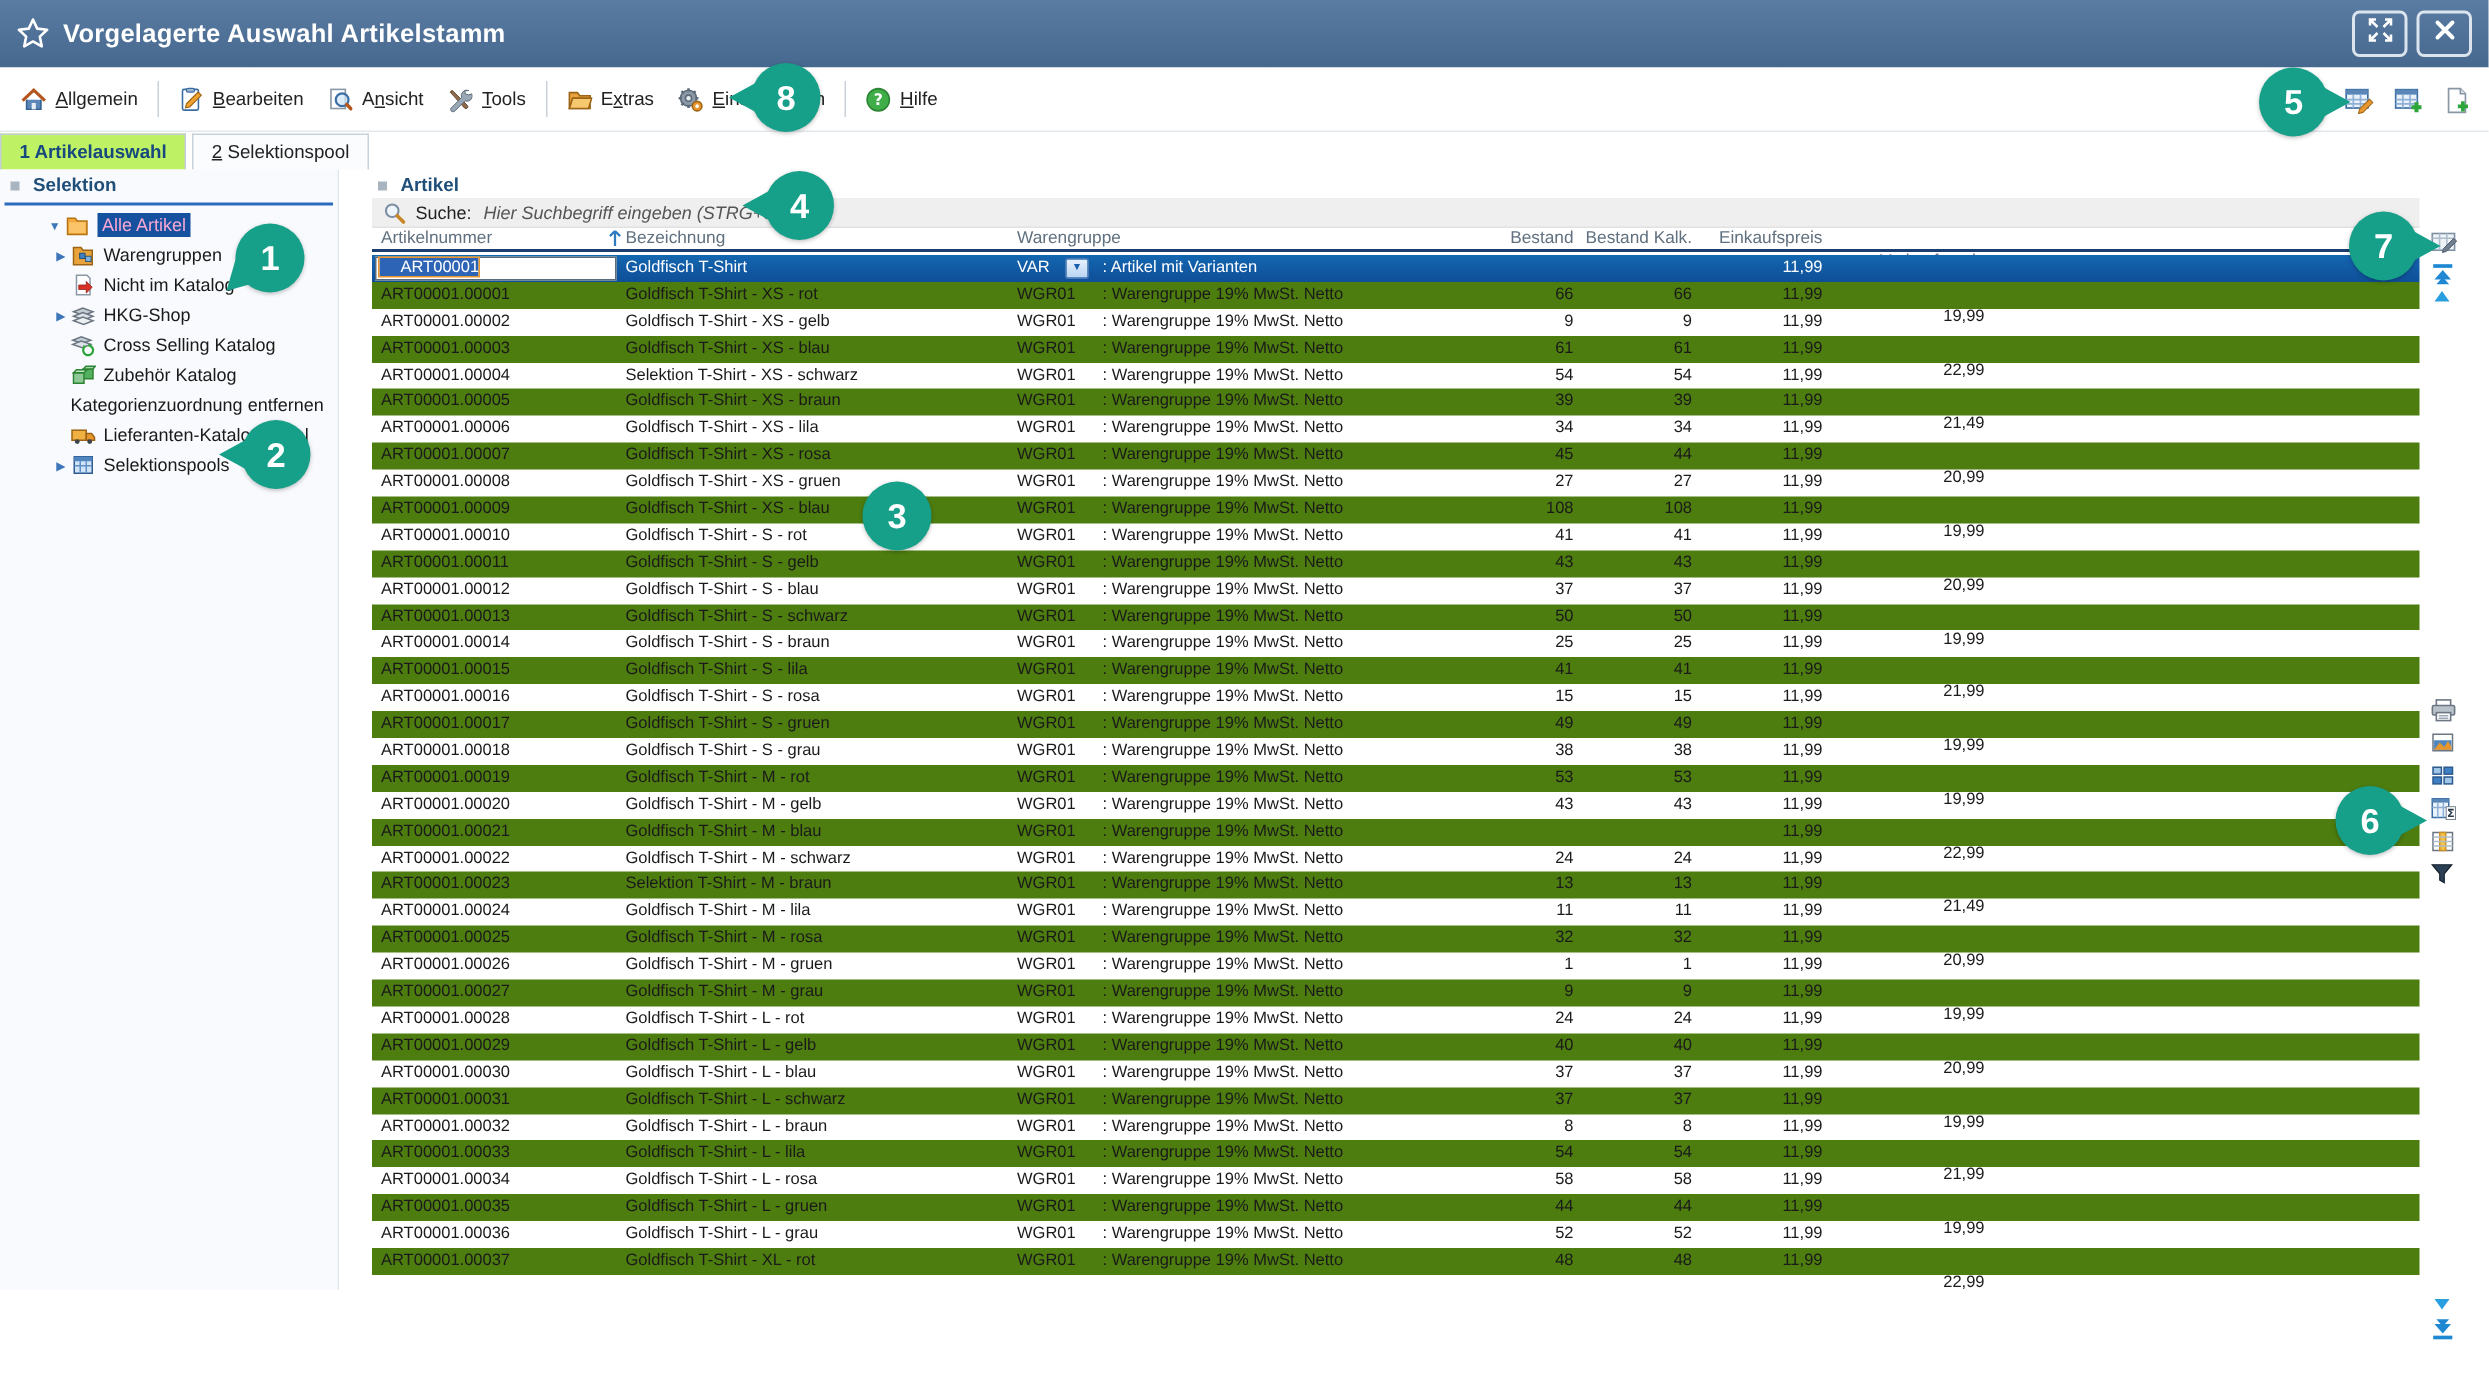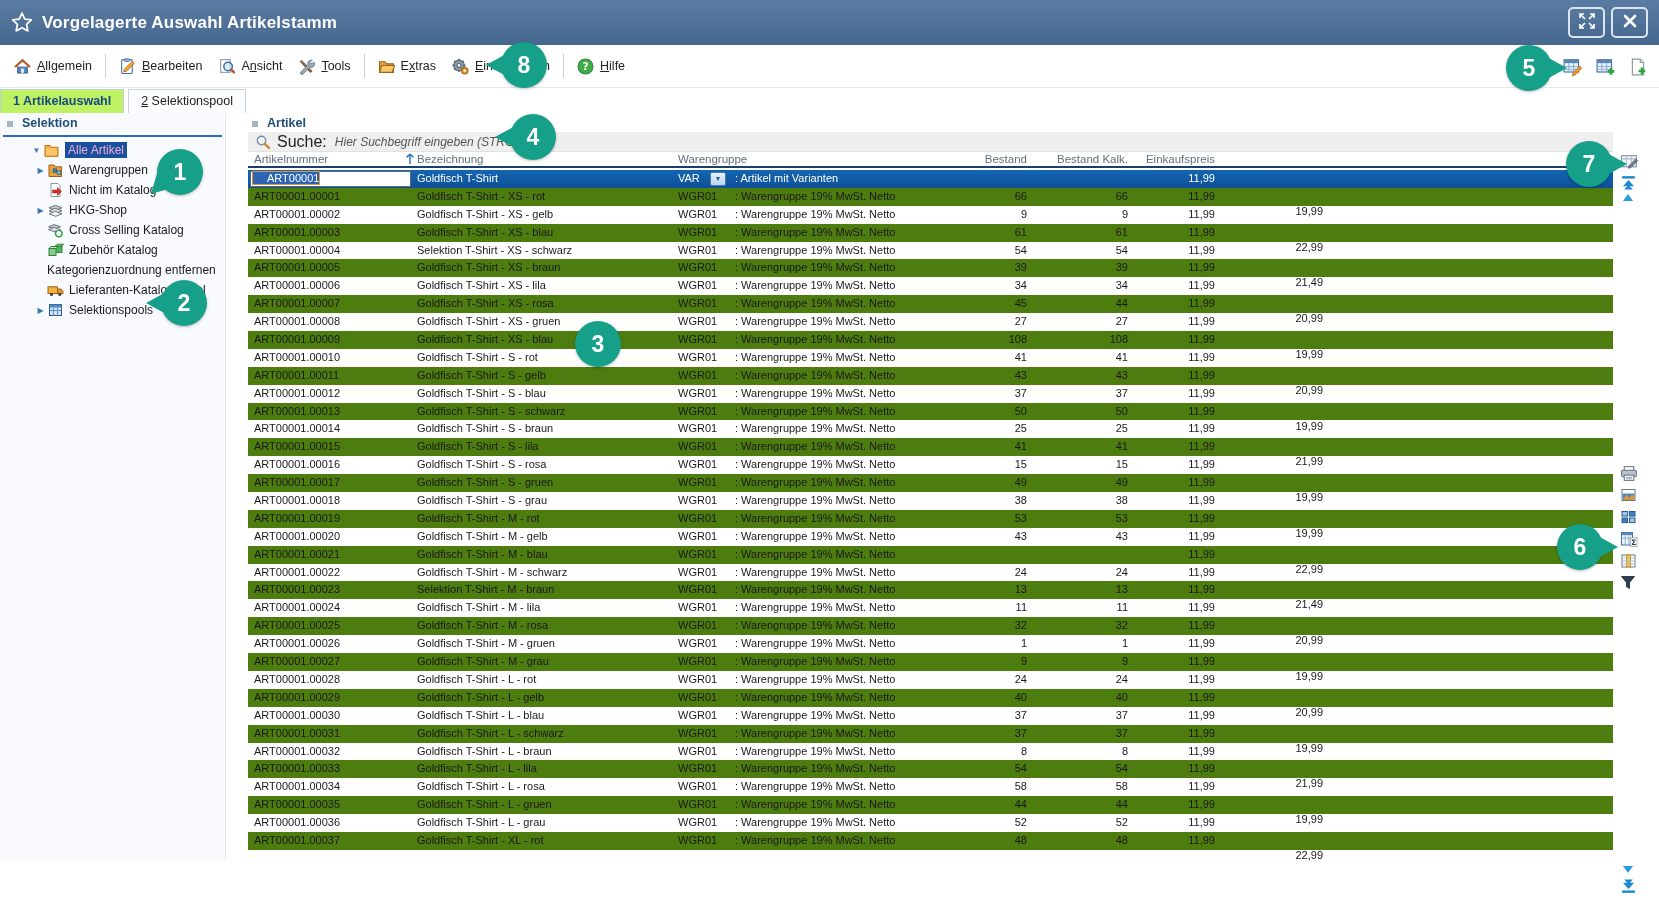--- a/index.html
+++ b/index.html
@@ -43,38 +43,38 @@
   .tree-row .ticn { width:17px; height:16px; margin-right:5px; flex:none; display:inline-flex; }
   .tree-row .lbl.sel { background:#15519e; color:#f9a8d4; padding:1px 3px; }
 
   
   .main { position:absolute; left:248px; top:113px; width:1365px; height:740px; }
   .main .panel-head .sq { left:4px; }
   .main .panel-head .ptitle { left:19px; }
   .searchrow { position:absolute; left:0; top:19px; width:1365px; height:20px; background:#efefef;
     border-bottom:1px solid #e2e2e2; display:flex; align-items:center; cursor:text; }
   .searchrow .sicon { width:16px; height:16px; margin-left:7px; display:inline-flex; }
-  .searchrow .slabel { font-size:16px; color:#222; margin-left:6px; }
+  .searchrow .slabel { font-size:12px; color:#222; margin-left:6px; }
   .searchrow .sph { font-size:12px; color:#555; font-style:italic; margin-left:8px; }
 
   .thead { position:absolute; left:0; top:39px; width:1365px; height:16px; border-bottom:2px solid #1c3e6e;
     font-size:11.5px; color:#60707f; }
   .thead span { position:absolute; top:0; line-height:15px; }
   .sortarrow { position:absolute; left:157px; top:1px; }
 
   .tbody { position:absolute; left:0; top:57px; width:1365px; }
   .trow { position:relative; height:17.9px; font-size:11px; color:#1a1a1a; line-height:17.9px; cursor:pointer; }
   .trow.alt { background:#4d7c0f; }
   .trow.selected { background:linear-gradient(#1466b0,#0e4f98); color:#fff; }
   .tcell { position:absolute; top:0; white-space:nowrap; overflow:hidden; }
   .c-art  { left:6px;  width:158px; }
   .c-bez  { left:169px; width:256px; }
   .c-wgr  { left:430px; width:50px; }
   .c-desc { left:487px; width:240px; }
-  .c-best { left:679px; width:100px; text-align:right; }
+  .c-best { left:701px; width:100px; text-align:right; }
   .c-kalk { left:780px; width:100px; text-align:right; }
   .c-ek   { left:867px; width:100px; text-align:right; }
   .c-vk   { left:975px; width:100px; text-align:right;margin-top:15px; }
   .editbox { position:absolute; left:2px; top:1px; width:161px; height:15.5px; background:#fff;
     border:1px solid #5a6b7c; line-height:13.5px; padding-left:2px; color:#000; }
   .editbox .seltext { background:#2e64b5; color:#fff; outline:1px solid #e8962e;padding-left:14px; }
   .ddbtn { position:absolute; left:462px; top:2px; width:16px; height:14px;
     background:linear-gradient(#e7f1fc,#b9d5f2); border:1px solid #4a7ab5; border-radius:2px;
     color:#1a5fae; font-size:7px; line-height:12px; text-align:center; cursor:pointer; }
 

